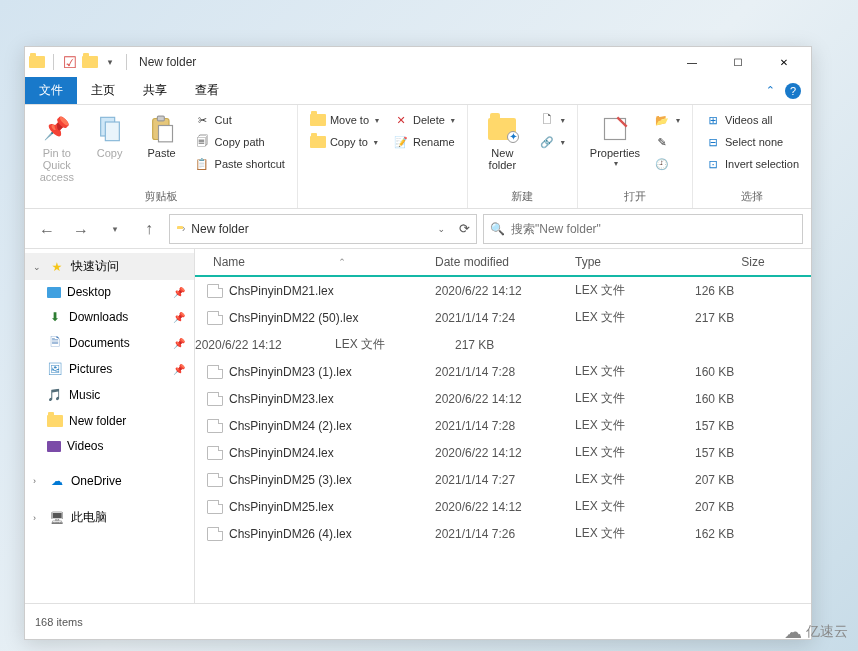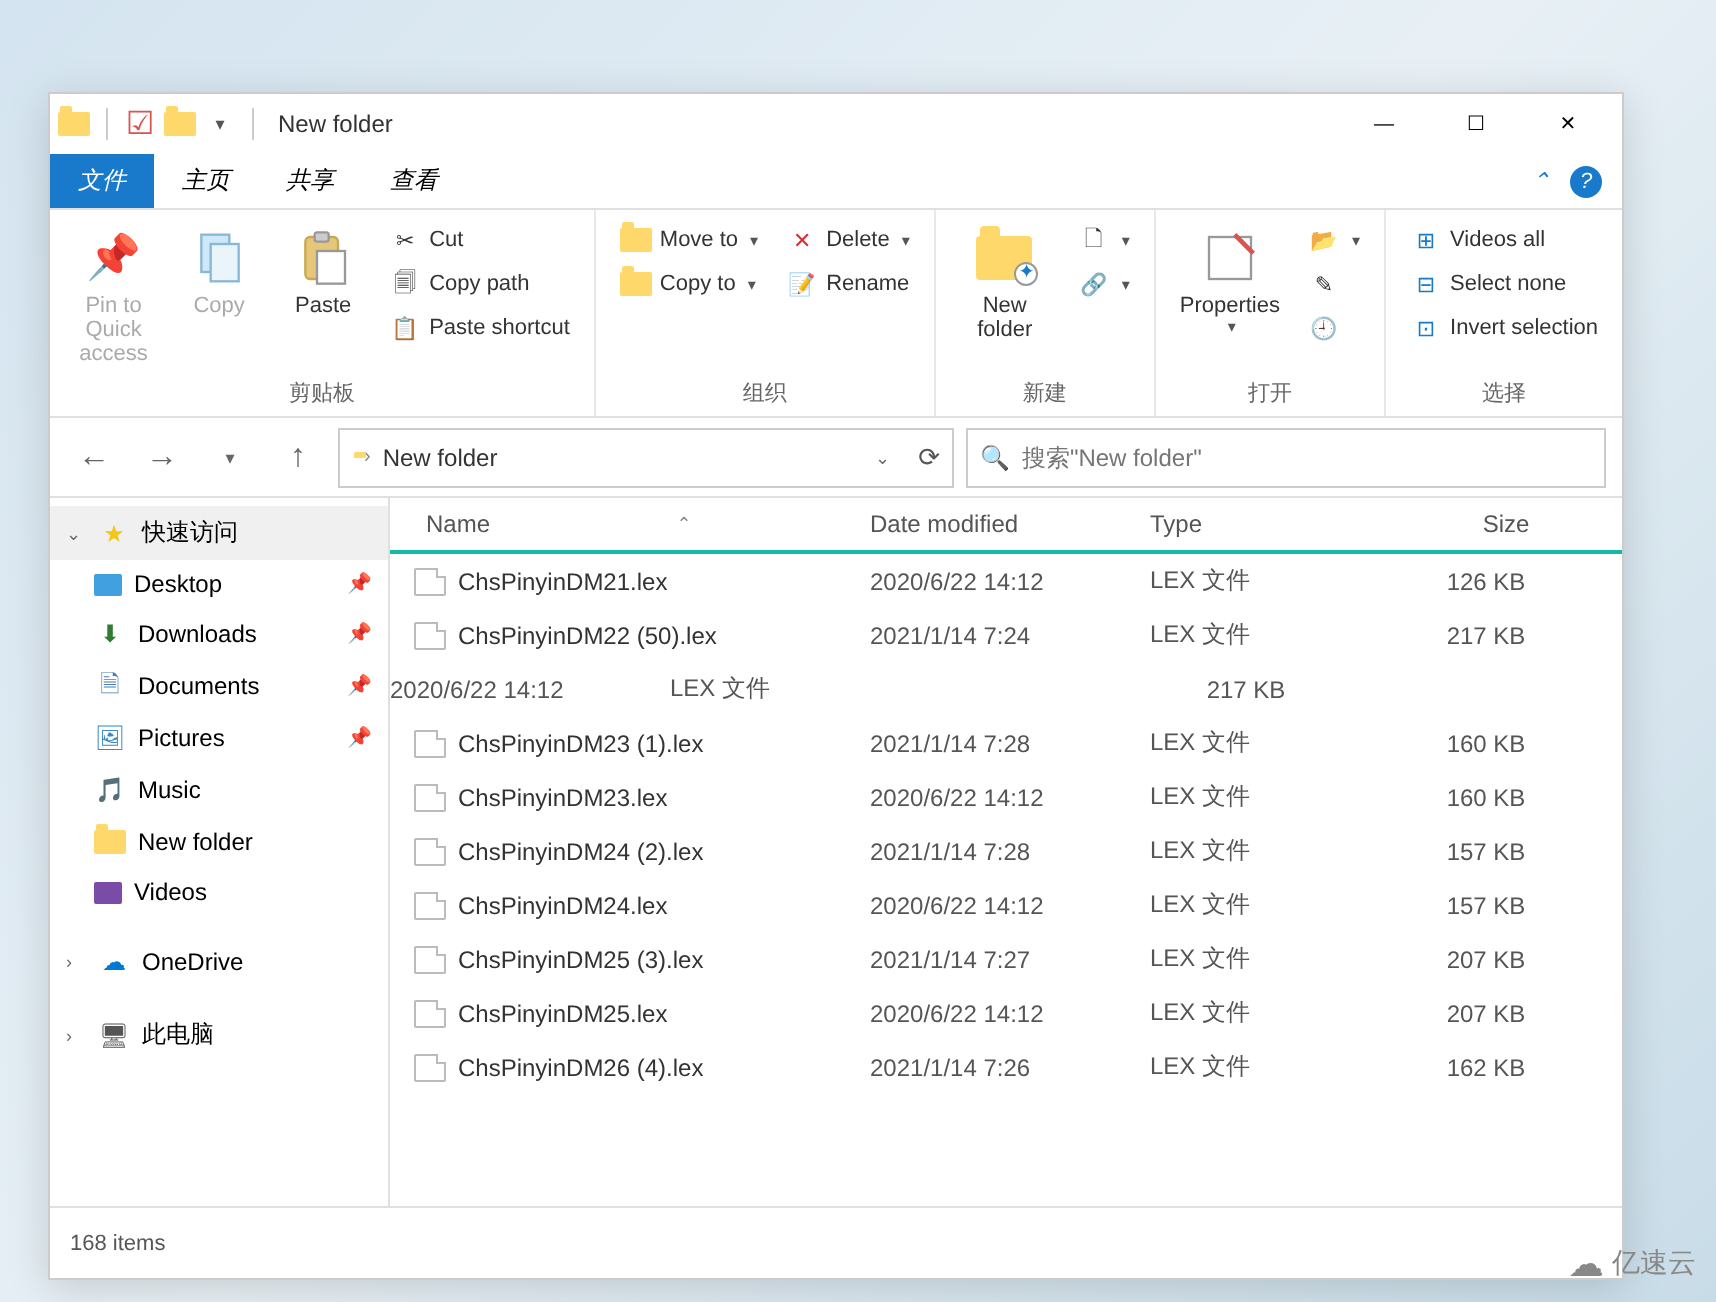--- a/index.html
+++ b/index.html
@@ -5,21 +5,21 @@
 * { box-sizing: border-box; margin: 0; padding: 0; font-family: "Segoe UI", "Microsoft YaHei", sans-serif; }
 body { background: linear-gradient(135deg, #d4e4f0 0%, #e8f0f5 50%, #c8dce8 100%); width: 858px; height: 651px; overflow: hidden; position: relative; }
 .window { position: absolute; top: 46px; left: 24px; width: 788px; height: 594px; background: #fff; border: 1px solid #ccc; box-shadow: 0 4px 20px rgba(0,0,0,0.15); display: flex; flex-direction: column; }
 .titlebar { height: 30px; background: #fff; display: flex; align-items: center; padding: 0 4px; }
 .titlebar-left { display: flex; align-items: center; gap: 4px; flex: 1; }
 .tbicon { width: 16px; height: 16px; display: flex; align-items: center; justify-content: center; }
 .tbsep { width: 1px; height: 16px; background: #ccc; margin: 0 4px; }
 .titlebar-title { font-size: 12px; color: #333; margin-left: 4px; }
 .win-controls { display: flex; }
 .win-btn { width: 46px; height: 30px; display: flex; align-items: center; justify-content: center; cursor: pointer; font-size: 10px; }
-.menubar { height: 28px; background: #fff; display: flex; align-items: stretch; border-bottom: 1px solid #e0e0e0; position: relative; font-style: italic; }
+.menubar { height: 28px; background: #fff; display: flex; align-items: stretch; border-bottom: 1px solid #e0e0e0; position: relative; }
 .menu-tab { padding: 0 14px; display: flex; align-items: center; font-size: 12px; cursor: pointer; }
 .menu-tab.file { background: #1979ca; color: #fff; }
 .menu-right { margin-left: auto; display: flex; align-items: center; gap: 10px; padding-right: 10px; }
 .ribbon { height: 104px; background: #fff; border-bottom: 1px solid #e0e0e0; display: flex; }
 .ribbon-group { display: flex; flex-direction: column; border-right: 1px solid #e8e8e8; padding: 4px 6px 2px; }
 .ribbon-group-body { flex: 1; display: flex; align-items: flex-start; gap: 2px; }
 .ribbon-group-label { text-align: center; font-size: 11px; color: #666; padding: 2px 0; }
 .rb-big { display: flex; flex-direction: column; align-items: center; justify-content: flex-start; padding: 4px 6px; cursor: pointer; font-size: 11px; color: #333; min-width: 50px; }
 .rb-big .bicon { width: 32px; height: 32px; display: flex; align-items: center; justify-content: center; margin-bottom: 2px; }
 .rb-big.disabled { color: #aaa; cursor: default; }
@@ -43,21 +43,21 @@
 .files-header { display: flex; font-size: 12px; color: #555; border-bottom: 2px solid #14b8a6; padding: 6px 0; }
 .fh-name { width: 240px; padding-left: 18px; display: flex; align-items: center; gap: 4px; }
 .fh-date { width: 140px; }
 .fh-type { width: 120px; }
 .fh-size { flex: 1; text-align: center; }
 .files-body { flex: 1; overflow-y: auto; overflow-x: auto; }
 .file-row { display: flex; align-items: center; font-size: 12px; color: #333; padding: 5px 0; cursor: pointer; }
 .fc-name { width: 240px; padding-left: 12px; display: flex; align-items: center; gap: 6px; }
 .fc-date { width: 140px; color: #555; }
 .fc-type { width: 120px; color: #555; }
-.fc-size { flex: 1; text-align: center; padding-right: 20px; color: #555; }
+.fc-size { flex: 1; text-align: left; padding-right: 20px; color: #555; }
 .file-icon { width: 16px; height: 14px; border: 1px solid #bbb; border-radius: 1px; background: #fff; position: relative; }
 .file-icon::before { content: ''; position: absolute; top: -1px; right: -1px; width: 4px; height: 4px; background: #fff; border-left: 1px solid #bbb; border-bottom: 1px solid #bbb; }
 .statusbar { height: 36px; border-top: 1px solid #e0e0e0; display: flex; align-items: center; padding: 0 10px; font-size: 11px; color: #555; }
 .folder-ico { width: 16px; height: 12px; background: #ffd86b; border-radius: 1px; position: relative; }
 .folder-ico::before { content:''; position:absolute; top:-3px; left:1px; width:6px; height:3px; background:#ffd86b; border-radius:1px 1px 0 0; }
 .folder-big { width: 28px; height: 22px; background: #ffd86b; border-radius: 2px; position: relative; }
 .folder-big::before { content:''; position:absolute; top:-5px; left:2px; width:10px; height:5px; background:#ffd86b; border-radius:2px 2px 0 0; }
 .folder-big .plus { position: absolute; right: -3px; bottom: -3px; width: 12px; height: 12px; background: #fff; border: 1px solid #999; border-radius: 50%; color: #1979ca; font-size: 10px; display: flex; align-items: center; justify-content: center; line-height: 1; }
 .chev { font-size: 8px; color: #555; margin-left: 2px; }
 .watermark { position: absolute; bottom: 8px; right: 10px; font-size: 14px; color: #888; display: flex; align-items: center; gap: 4px; }
@@ -167,21 +167,20 @@
               <span class="sicon" style="color:#d13438;">✕</span>
               <span>Delete</span>
               <span class="chev">▾</span>
             </div>
           <div class="rb-small">
               <span class="sicon">📝</span>
               <span>Rename</span>
             </div>
         </div>
       </div>
-      <div class="ribbon-group-label">组织</div>
     </div>
 
     <div class="ribbon-group">
       <div class="ribbon-group-body">
         <div class="rb-big">
           <span class="bicon">
               <span class="folder-big">
                 <span class="plus">✦</span>
               </span>
             </span>

